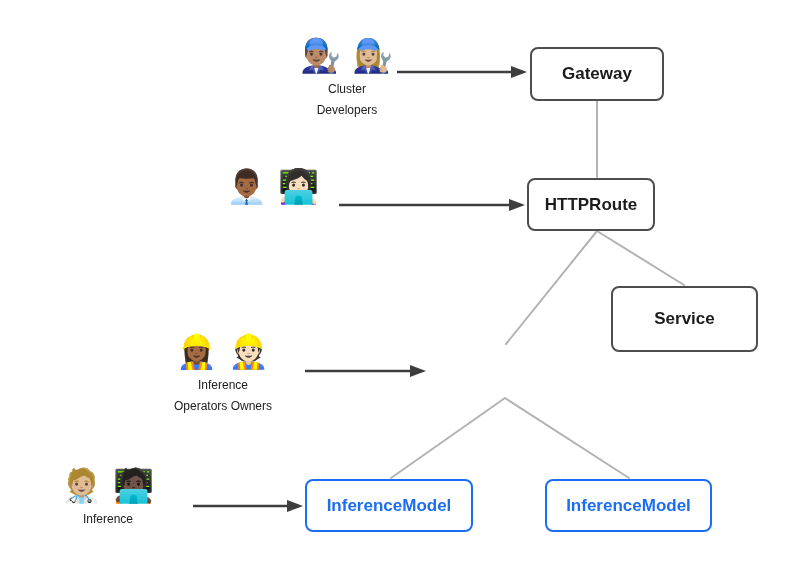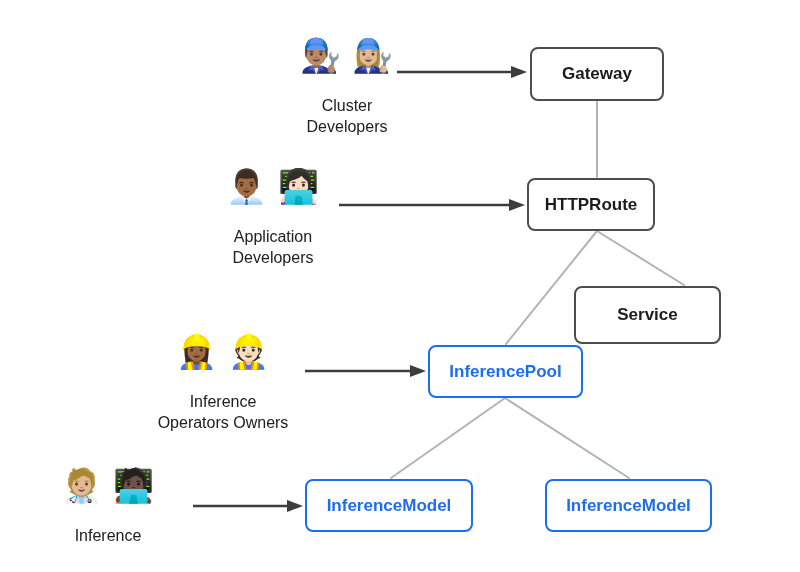--- a/index.html
+++ b/index.html
@@ -26,21 +26,21 @@
     font-weight:bold;font-size:17px;color:var(--box-text-dark);
     box-sizing:border-box;text-align:left;
   }
   .node.blue{border-color:var(--accent-blue);color:var(--accent-blue);}
   .persona{position:absolute;text-align:center;}
   .persona .emojis{
     font-size:33px;line-height:42px;white-space:nowrap;
     font-family:"DejaVu Sans",sans-serif;
   }
   .persona .label{
-    font-size:16px;line-height:21px;color:var(--label-text);margin-top:18px;
+    font-size:12px;line-height:21px;color:var(--label-text);margin-top:2px;
   }
 </style>
 </head>
 <body>
 
 <div class="canvas">
 
   <svg class="svg-layer" viewBox="0 0 800 572">
 
     <line class="connector" x1="597" y1="101" x2="597" y2="177"></line>
@@ -68,50 +68,43 @@
   </svg>
 
   <div class="node" style="left:530px;top:47px;width:134px;height:54px;">
     <span>Gateway</span>
   </div>
 
   <div class="node" style="left:527px;top:178px;width:128px;height:53px;">
     <span>HTTPRoute</span>
   </div>
 
-  <div class="node" style="left:574px;top:286px;width:147px;height:58px;">
+  <div class="node" style="left:611px;top:286px;width:147px;height:66px;">
     <span>Service</span>
   </div>
 
-  <div class="node blue" style="left:428px;top:345px;width:155px;height:53px;">
-    <span>InferencePool</span>
-  </div>
 
   <div class="node blue" style="left:305px;top:479px;width:168px;height:53px;">
     <span>InferenceModel</span>
   </div>
 
   <div class="node blue" style="left:545px;top:479px;width:167px;height:53px;">
     <span>InferenceModel</span>
   </div>
 
   <div class="persona" style="left:272px;top:35px;width:150px;">
     <div class="emojis">👨🏽‍🔧 👩🏼‍🔧</div>
     <div class="label">
       <div>Cluster</div>
       <div>Developers</div>
     </div>
   </div>
 
   <div class="persona" style="left:198px;top:166px;width:150px;">
     <div class="emojis">👨🏾‍💼 👩🏻‍💻</div>
-    <div class="label">
-      <div>Application</div>
-      <div>Developers</div>
-    </div>
   </div>
 
   <div class="persona" style="left:148px;top:331px;width:150px;">
     <div class="emojis">👷🏾‍♀️ 👷🏻</div>
     <div class="label">
       <div>Inference</div>
       <div>Operators Owners</div>
     </div>
   </div>
 

